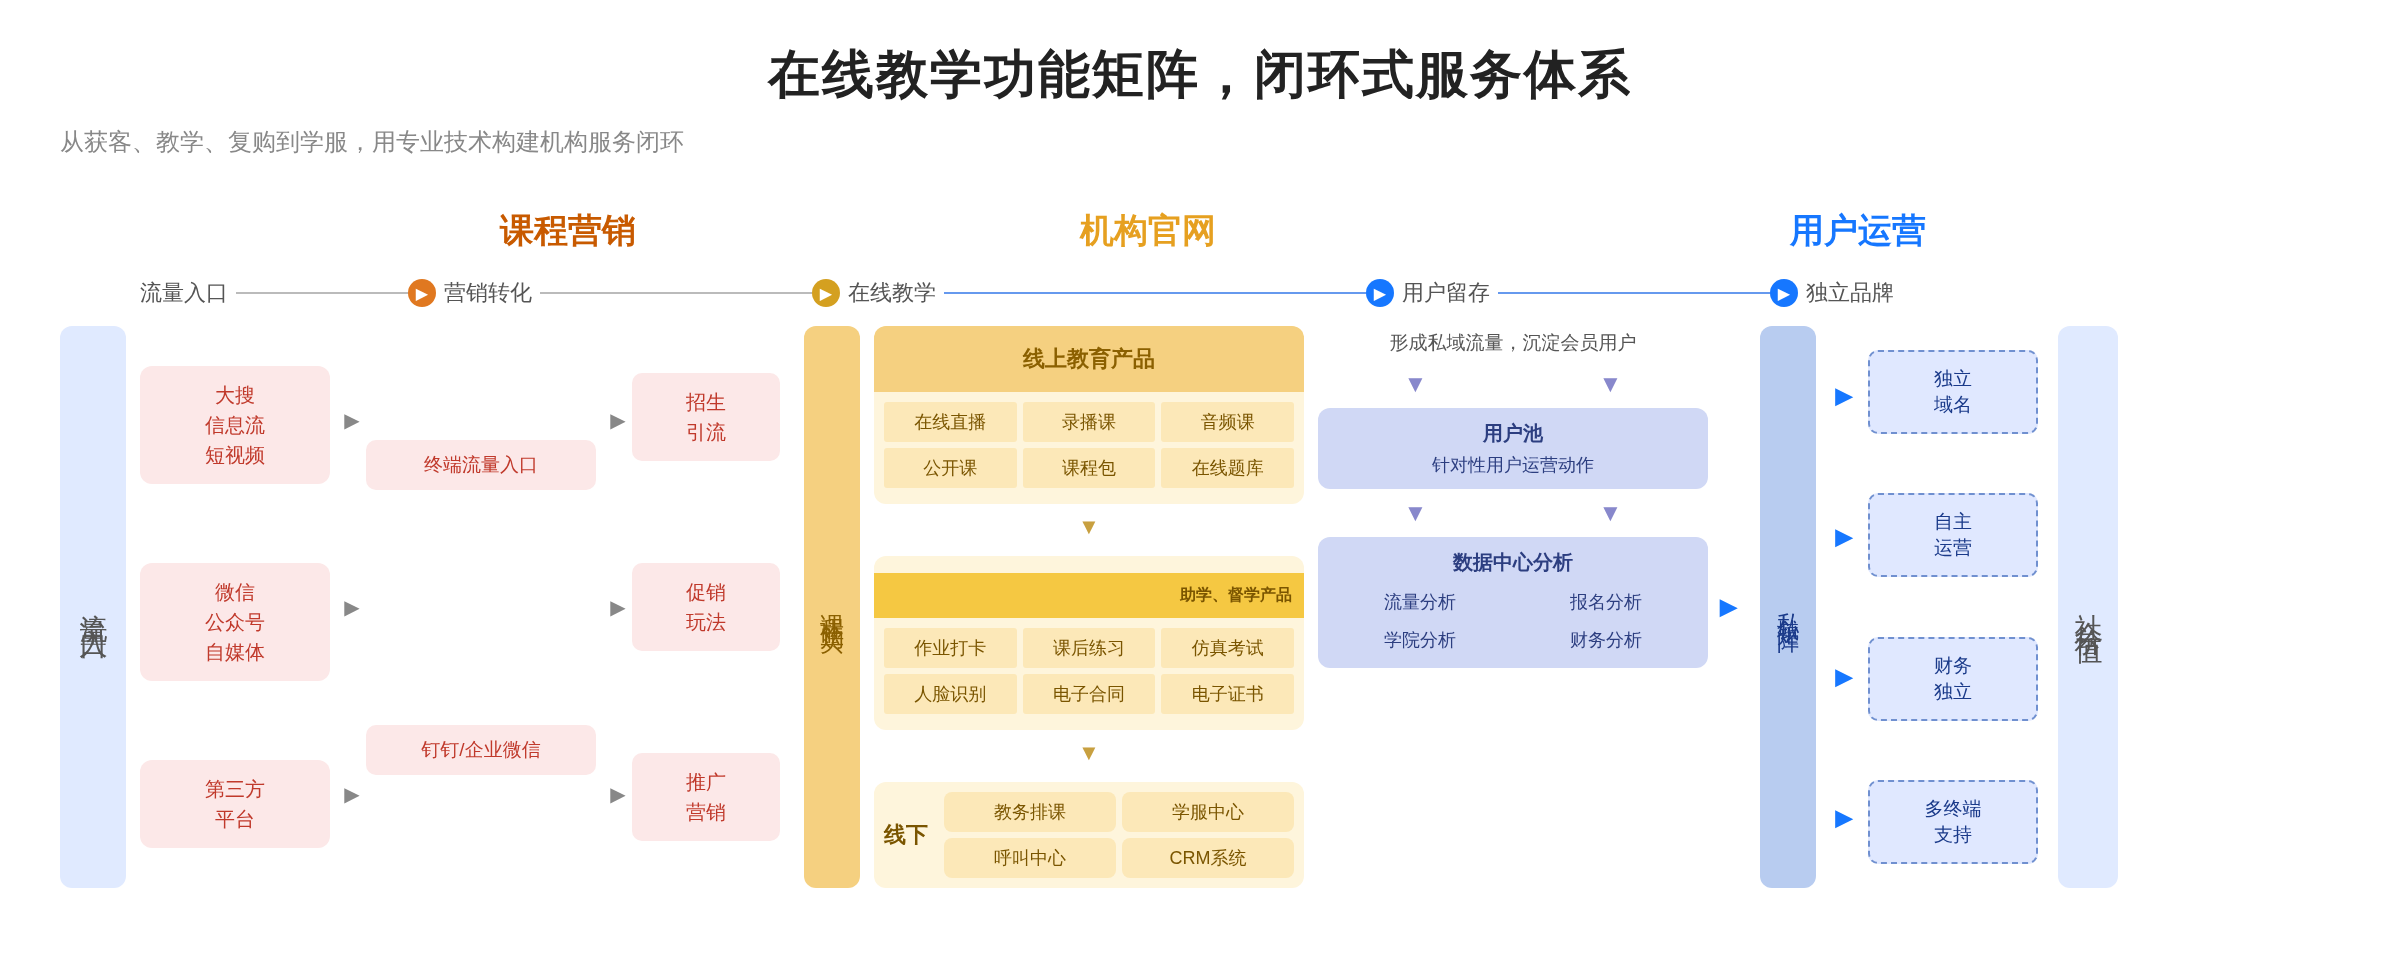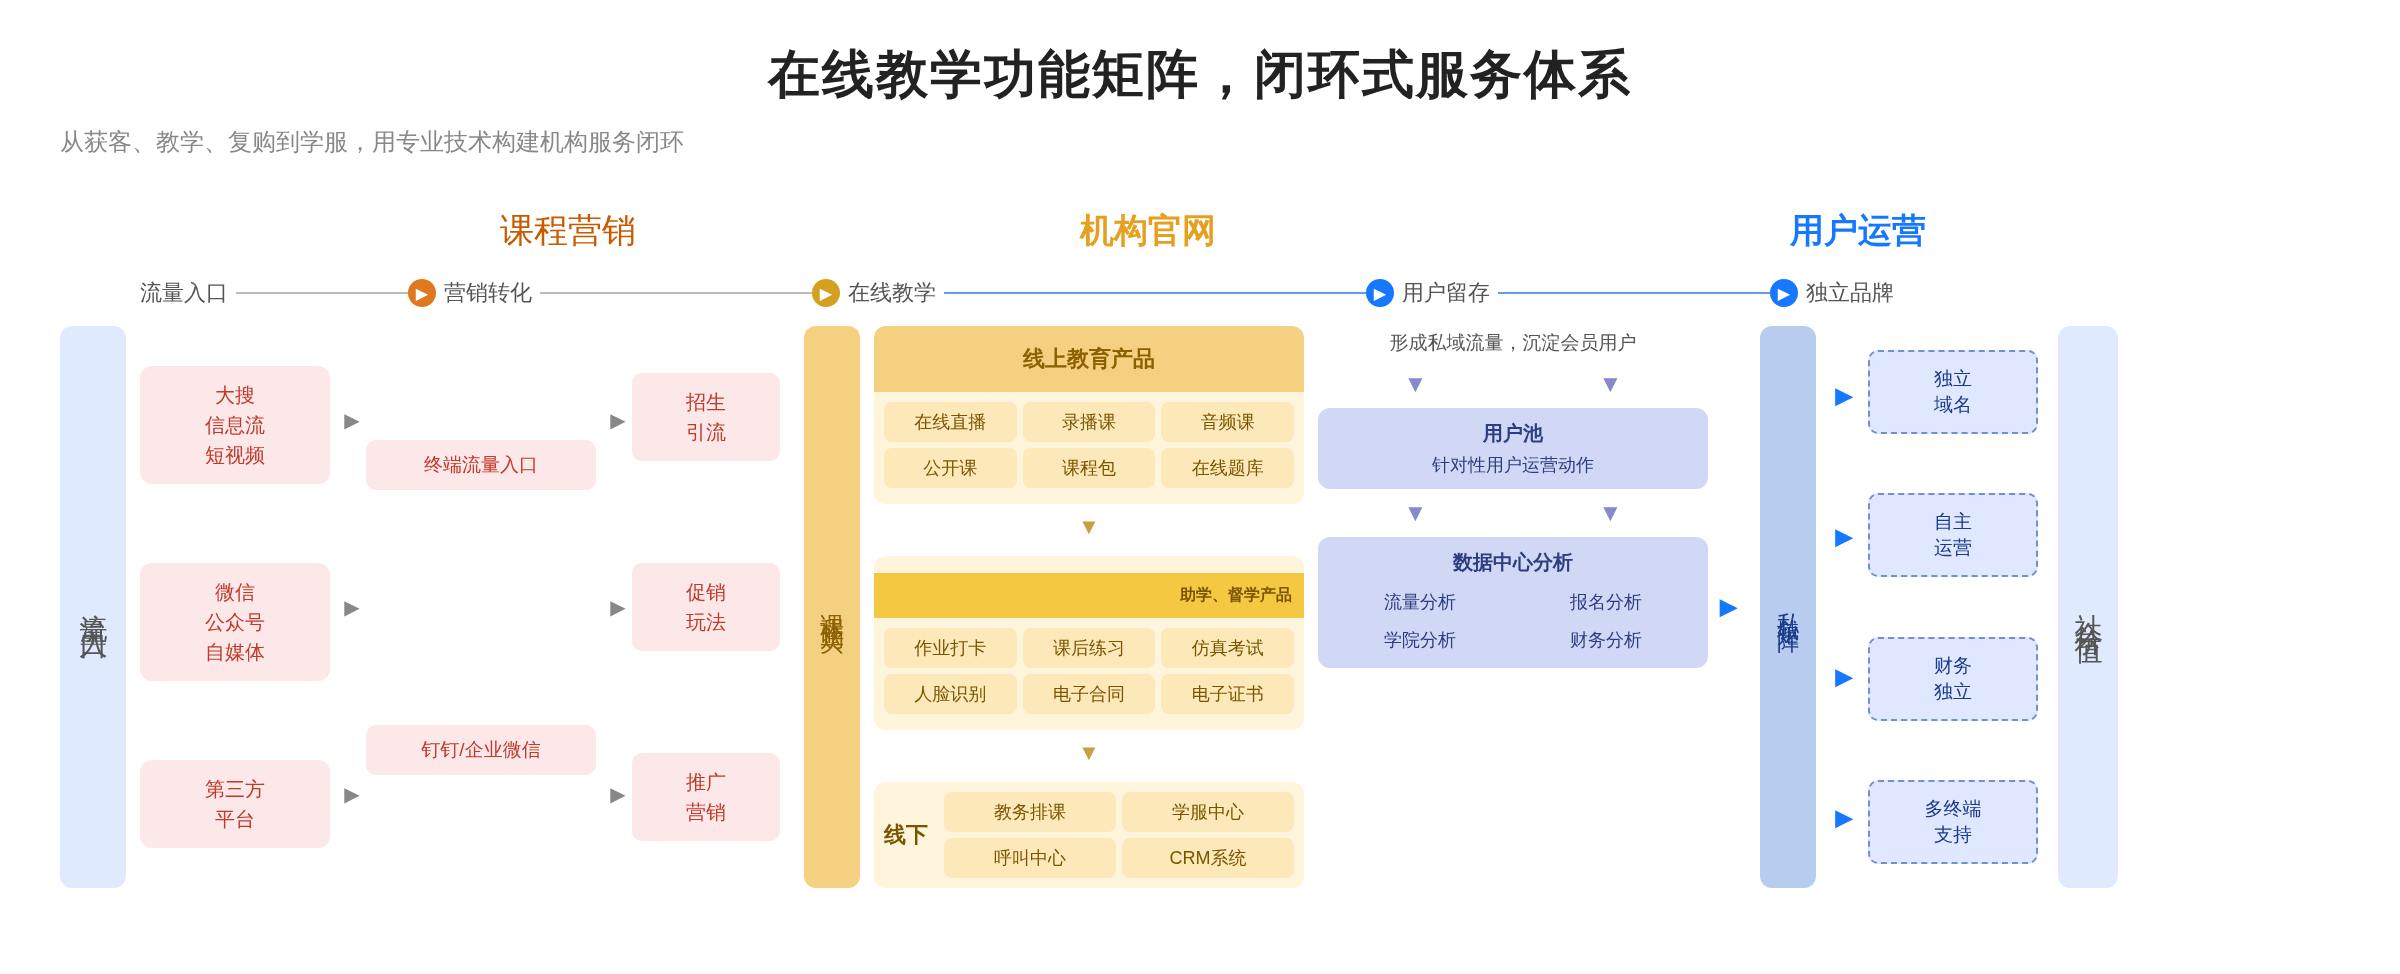--- a/index.html
+++ b/index.html
@@ -27,21 +27,21 @@
       letter-spacing: 2px;
     }
 
     .page-subtitle {
       text-align: left;
       font-size: 24px;
       color: #888;
       margin-bottom: 50px;
     }
 
-    .cat-marketing { color: #c85a00; font-size: 34px; font-weight: 400; position: absolute; left: 430px; }
+    .cat-marketing { color: #c85a00; font-size: 34px; font-weight: 700; position: absolute; left: 430px; }
     .cat-website { color: #e6a020; font-size: 34px; font-weight: 600; position: absolute; left: 950px; }
     .cat-operations { color: #1677ff; font-size: 34px; font-weight: 600; position: absolute; left: 1590px; }
 
     
     .left-label {
       writing-mode: vertical-lr;
       text-orientation: mixed;
       font-size: 26px;
       color: #555;
       background: #e8f0fe;
@@ -136,21 +136,21 @@
 
     .product-grid {
       display: grid;
       grid-template-columns: 1fr 1fr 1fr;
       gap: 6px;
       padding: 10px 10px 6px 10px;
     }
 
     .product-item {
       background: #fce8b8;
-      border-radius: 8px;
+      border-radius: 3px;
       padding: 8px 4px;
       text-align: center;
       font-size: 18px;
       color: #7a5500;
     }
 
     .assist-section {
       background: #fef5dc;
       border-radius: 12px;
       padding: 0 0 10px 0;

